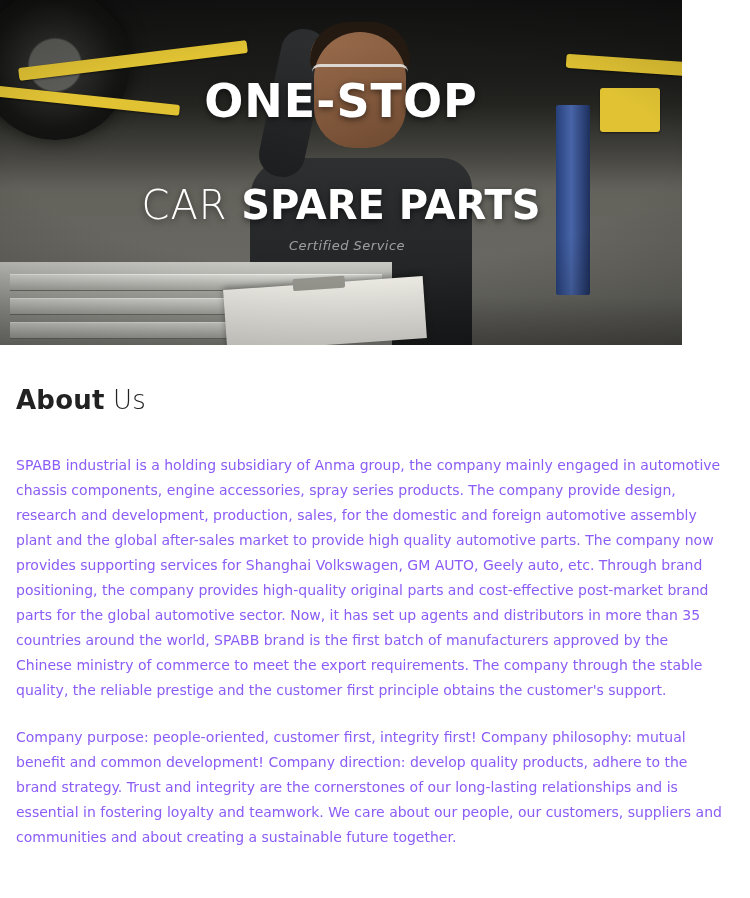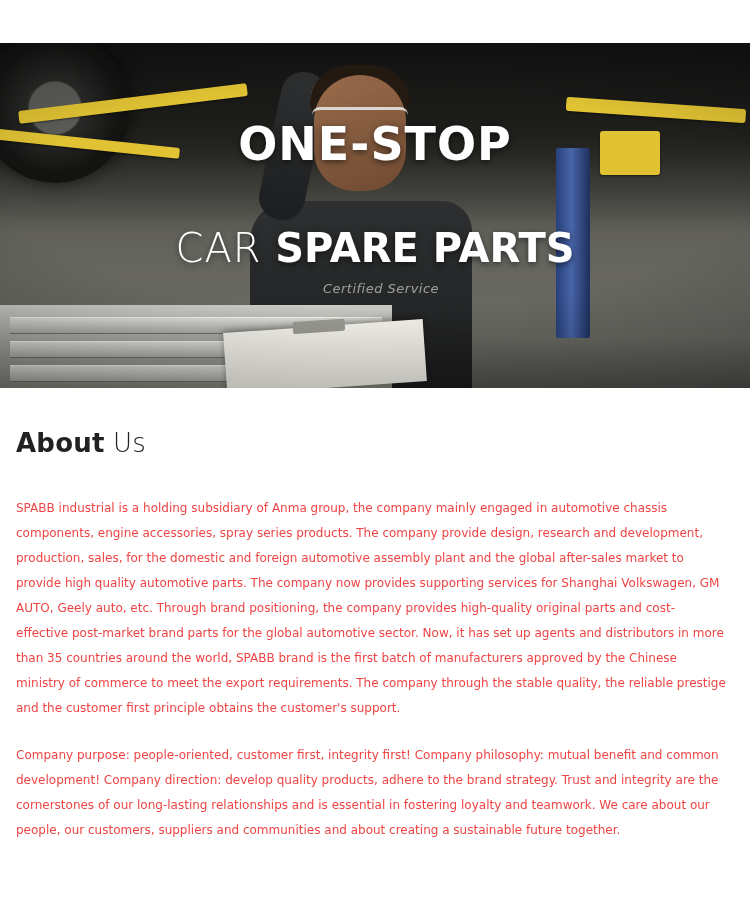--- a/index.html
+++ b/index.html
@@ -11,25 +11,24 @@
     width: 750px;
     height: 898px;
     font-family: "DejaVu Sans", sans-serif;
     color: #2b2b2b;
     overflow: hidden;
   }
 
   
   .hero {
     position: relative;
-    width: 750px;
+    width: 682px;
     height: 345px;
     overflow: hidden;
     background: #3b82f6;
-    margin-top: 43px;
   }
   .hero-photo {
     position: absolute;
     inset: 0;
     
     background:
       
       linear-gradient(180deg, rgba(18,18,18,0.92) 0%, rgba(26,26,24,0.85) 22%, rgba(42,42,38,0.55) 38%, rgba(60,60,55,0.30) 55%, rgba(30,30,28,0.55) 100%),
       
       linear-gradient(180deg, #1b1b1a 0%, #2a2a27 30%, #6d6c65 52%, #8b8a82 70%, #a6a59c 86%, #8f8e86 100%);
@@ -186,23 +185,23 @@
   .about-title {
     font-size: 26px;
     font-weight: 300;
     color: #222222;
     margin: 0 0 38px 0;
     letter-spacing: 0.2px;
   }
   .about-title strong { font-weight: 700; }
   .about p {
     margin: 0 0 22px 0;
-    font-size: 12px;
+    font-size: 14px;
     line-height: 25px;
-    color: #ef4444;
+    color: #8b5cf6;
     text-align: left;
   }
 </style>
 </head>
 <body>
 
 <div class="hero">
   <div class="hero-photo">
     <div class="tire"></div>
     <div class="lift-arm arm-a"></div>

